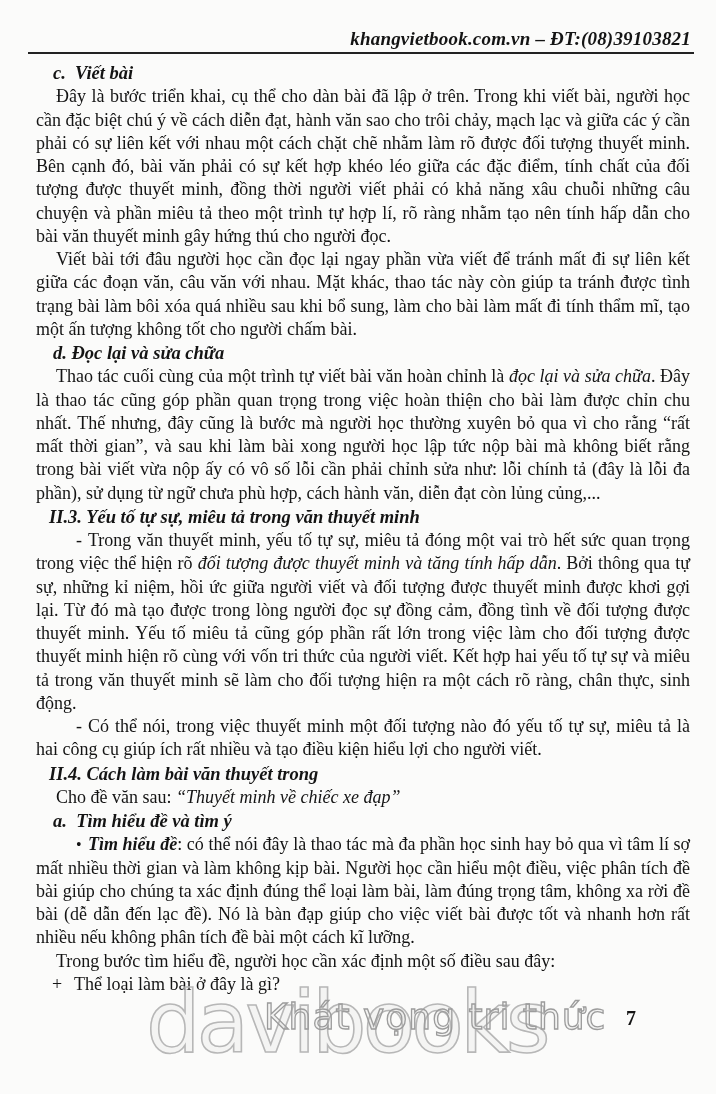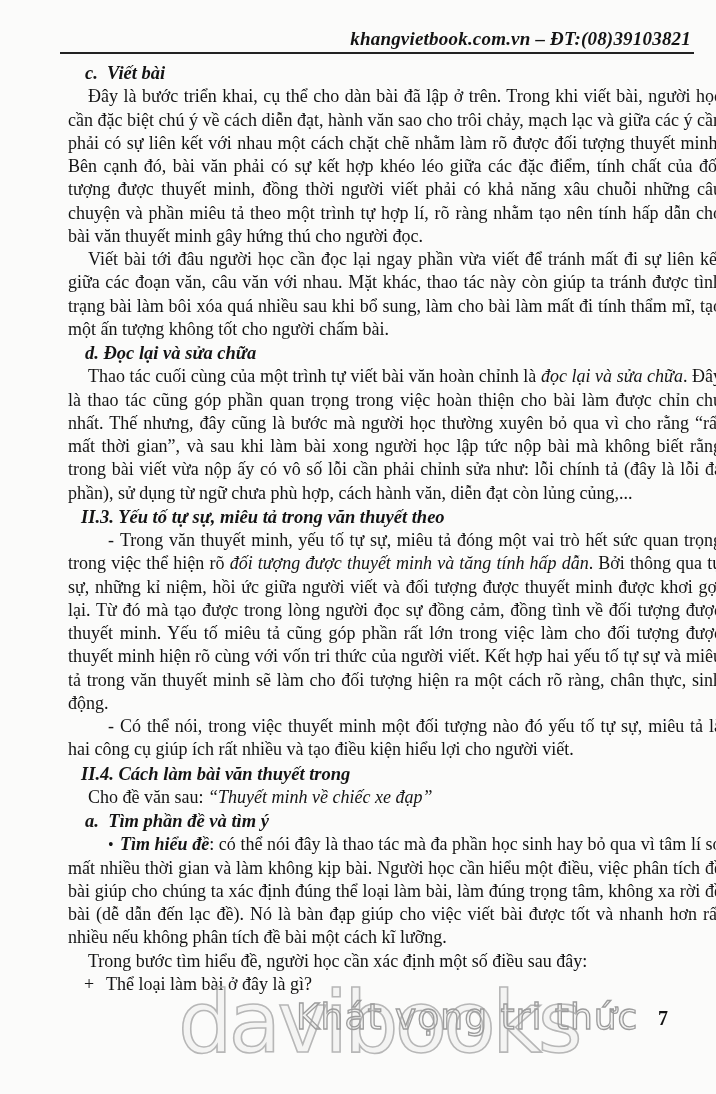--- a/index.html
+++ b/index.html
@@ -4,21 +4,21 @@
 <style>
   html,body{margin:0;padding:0;}
   body{
     width:716px;height:1094px;
     background:#fbfbfa;
     font-family:"Liberation Serif","DejaVu Serif",serif;
     color:#141414;
     position:relative;
     overflow:hidden;
   }
-  .page{position:absolute;inset:0;margin-left:32px;}
+  .page{position:absolute;inset:0;}
   .page-header{
     position:absolute;top:28px;right:25px;
     font-size:19px;font-weight:bold;font-style:italic;
     letter-spacing:.2px;white-space:nowrap;
   }
   .header-rule{
     position:absolute;top:52px;left:28px;right:22px;height:0;
     border-top:2.5px solid #222;
   }
   .content{
@@ -70,26 +70,26 @@
   <div class="page-header">khangvietbook.com.vn – ĐT:(08)39103821</div>
 
   <div class="header-rule"></div>
 
   <div class="content">
       <h3 class="h-letter"><span class="run-bi">c. Viết bài</span></h3>
       <p><span>Đây là bước triển khai, cụ thể cho dàn bài đã lập ở trên. Trong khi viết bài, người học cần đặc biệt chú ý về cách diễn đạt, hành văn sao cho trôi chảy, mạch lạc và giữa các ý cần phải có sự liên kết với nhau một cách chặt chẽ nhằm làm rõ được đối tượng thuyết minh. Bên cạnh đó, bài văn phải có sự kết hợp khéo léo giữa các đặc điểm, tính chất của đối tượng được thuyết minh, đồng thời người viết phải có khả năng xâu chuỗi những câu chuyện và phần miêu tả theo một trình tự hợp lí, rõ ràng nhằm tạo nên tính hấp dẫn cho bài văn thuyết minh gây hứng thú cho người đọc.</span></p>
       <p><span>Viết bài tới đâu người học cần đọc lại ngay phần vừa viết để tránh mất đi sự liên kết giữa các đoạn văn, câu văn với nhau. Mặt khác, thao tác này còn giúp ta tránh được tình trạng bài làm bôi xóa quá nhiều sau khi bổ sung, làm cho bài làm mất đi tính thẩm mĩ, tạo một ấn tượng không tốt cho người chấm bài.</span></p>
       <h3 class="h-letter"><span class="run-bi">d. Đọc lại và sửa chữa</span></h3>
       <p><span>Thao tác cuối cùng của một trình tự viết bài văn hoàn chỉnh là </span><span class="run-i">đọc lại và sửa chữa</span><span>. Đây là thao tác cũng góp phần quan trọng trong việc hoàn thiện cho bài làm được chỉn chu nhất. Thế nhưng, đây cũng là bước mà người học thường xuyên bỏ qua vì cho rằng “rất mất thời gian”, và sau khi làm bài xong người học lập tức nộp bài mà không biết rằng trong bài viết vừa nộp ấy có vô số lỗi cần phải chỉnh sửa như: lỗi chính tả (đây là lỗi đa phần), sử dụng từ ngữ chưa phù hợp, cách hành văn, diễn đạt còn lủng củng,...</span></p>
-      <h3 class="h-num"><span class="run-bi">II.3. Yếu tố tự sự, miêu tả trong văn thuyết theo</span></h3>
+      <h3 class="h-num"><span class="run-bi">II.3. Yếu tố tự sự, miêu tả trong văn thuyết minh</span></h3>
       <p><span class="marker dash">-</span><span>Trong văn thuyết minh, yếu tố tự sự, miêu tả đóng một vai trò hết sức quan trọng trong việc thể hiện rõ </span><span class="run-i">đối tượng được thuyết minh và tăng tính hấp dẫn</span><span>. Bởi thông qua tự sự, những kỉ niệm, hồi ức giữa người viết và đối tượng được thuyết minh được khơi gợi lại. Từ đó mà tạo được trong lòng người đọc sự đồng cảm, đồng tình về đối tượng được thuyết minh. Yếu tố miêu tả cũng góp phần rất lớn trong việc làm cho đối tượng được thuyết minh hiện rõ cùng với vốn tri thức của người viết. Kết hợp hai yếu tố tự sự và miêu tả trong văn thuyết minh sẽ làm cho đối tượng hiện ra một cách rõ ràng, chân thực, sinh động.</span></p>
       <p><span class="marker dash">-</span><span>Có thể nói, trong việc thuyết minh một đối tượng nào đó yếu tố tự sự, miêu tả là hai công cụ giúp ích rất nhiều và tạo điều kiện hiểu lợi cho người viết.</span></p>
       <h3 class="h-num"><span class="run-bi">II.4. Cách làm bài văn thuyết trong</span></h3>
       <p><span>Cho đề văn sau: </span><span class="run-i">“Thuyết minh về chiếc xe đạp”</span></p>
-      <h3 class="h-letter"><span class="run-bi">a. Tìm phần đề và tìm ý</span></h3>
+      <h3 class="h-letter"><span class="run-bi">a. Tìm hiểu đề và tìm ý</span></h3>
       <p><span class="marker bullet">•</span><span class="run-bi">Tìm hiểu đề</span><span>: có thể nói đây là thao tác mà đa phần học sinh hay bỏ qua vì tâm lí sợ mất nhiều thời gian và làm không kịp bài. Người học cần hiểu một điều, việc phân tích đề bài giúp cho chúng ta xác định đúng thể loại làm bài, làm đúng trọng tâm, không xa rời đề bài (dễ dẫn đến lạc đề). Nó là bàn đạp giúp cho việc viết bài được tốt và nhanh hơn rất nhiều nếu không phân tích đề bài một cách kĩ lưỡng.</span></p>
       <p><span>Trong bước tìm hiểu đề, người học cần xác định một số điều sau đây:</span></p>
       <p class="plus"><span class="marker plus">+</span><span>Thể loại làm bài ở đây là gì?</span></p>
     </div>
 
   <div class="watermark-brand">davibooks</div>
 
   <div class="watermark-slogan">Khát vọng tri thức</div>
 
   <div class="page-number">7</div>

